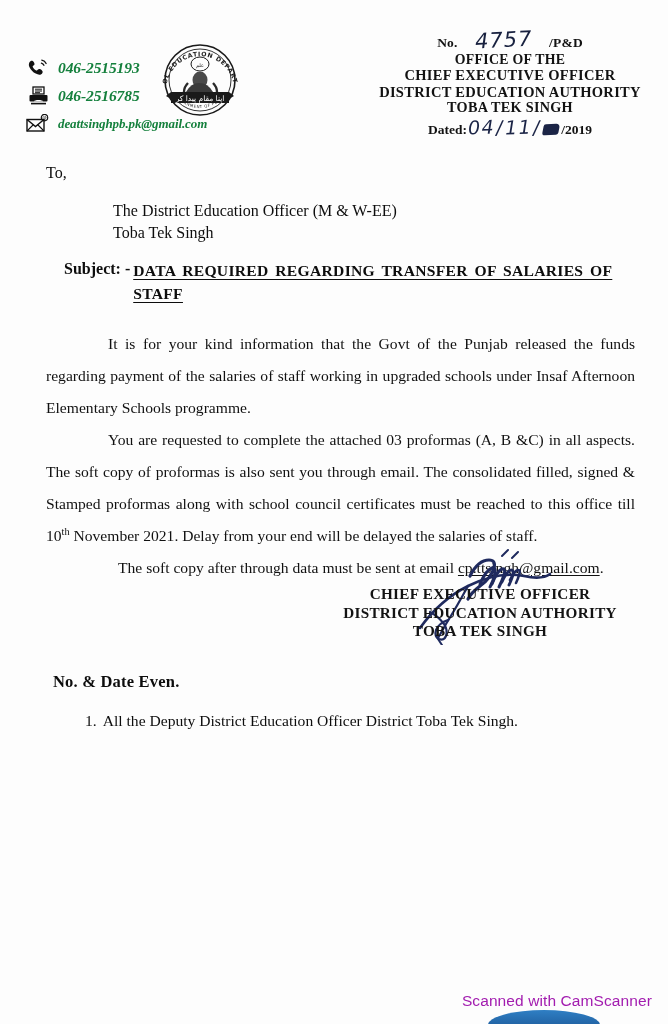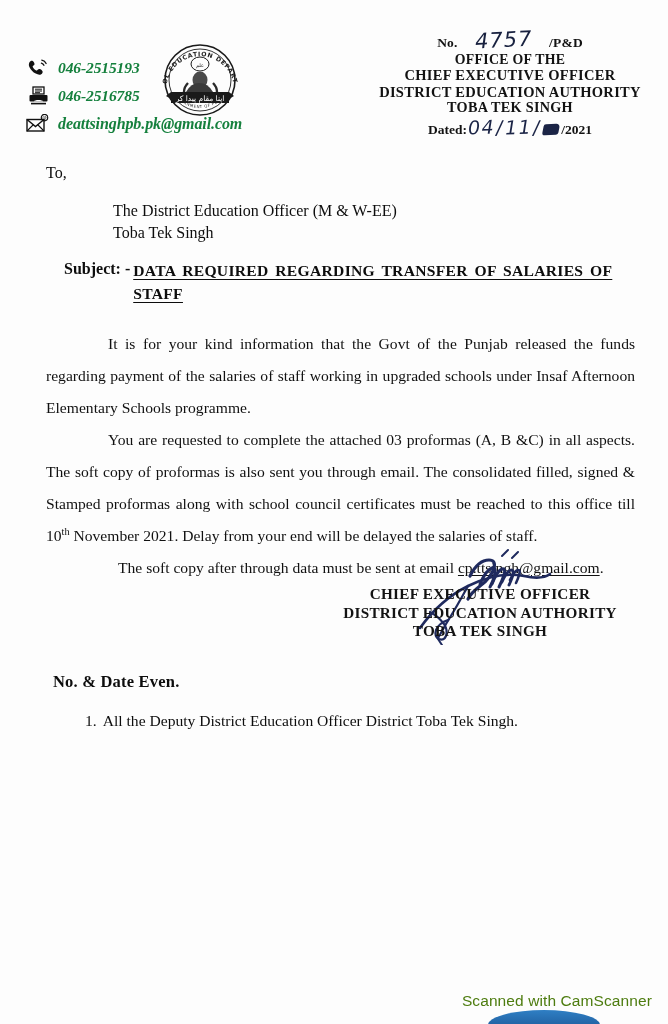--- a/index.html
+++ b/index.html
@@ -52,21 +52,21 @@
   .contact-text {
     font-family: "Liberation Serif", serif;
     font-style: italic;
     font-weight: bold;
     font-size: 15.5px;
     letter-spacing: -0.1px;
     color: #15803d;
     margin-left: 6px;
     white-space: nowrap;
   }
-  .contact-text.email { font-size: 16px; }
+  .contact-text.email { font-size: 13px; }
 
   
   .seal {
     position: absolute;
     left: 157px;
     top: 34px;
     width: 86px;
     height: 92px;
   }
   .seal svg { display: block; }
@@ -259,21 +259,21 @@
     bottom: 0;
     width: 260px;
     height: 40px;
   }
   .cam-text {
     position: absolute;
     right: 8px;
     bottom: 14px;
     font-family: "Liberation Sans", sans-serif;
     font-size: 15.5px;
-    color: #4d7c0f;
+    color: #a21caf;
     letter-spacing: 0.1px;
     white-space: nowrap;
   }
   .cam-arc {
     position: absolute;
     right: 60px;
     bottom: -16px;
     width: 112px;
     height: 30px;
     border-radius: 50%;
@@ -366,21 +366,21 @@
       <div class="hdr-sub l2">CHIEF EXECUTIVE OFFICER</div>
       <div class="hdr-sub l3">DISTRICT EDUCATION AUTHORITY</div>
       <div class="hdr-sub l4">TOBA TEK SINGH</div>
       <div class="hdr-date-line">
         <span class="hdr-label">Dated:</span>
         <span class="hw-date">04</span>
         <span class="hw-date">/</span>
         <span class="hw-date">11</span>
         <span class="hw-date">/</span>
         <span class="hw-blob"></span>
-        <span class="hdr-label">/2021</span>
+        <span class="hdr-label">/2019</span>
       </div>
     </div>
   </div>
 
   <div class="body-area">
 
     <div class="to-label">To,</div>
 
     <div class="addressee">
       <div>The District Education Officer (M &amp; W-EE)</div>

